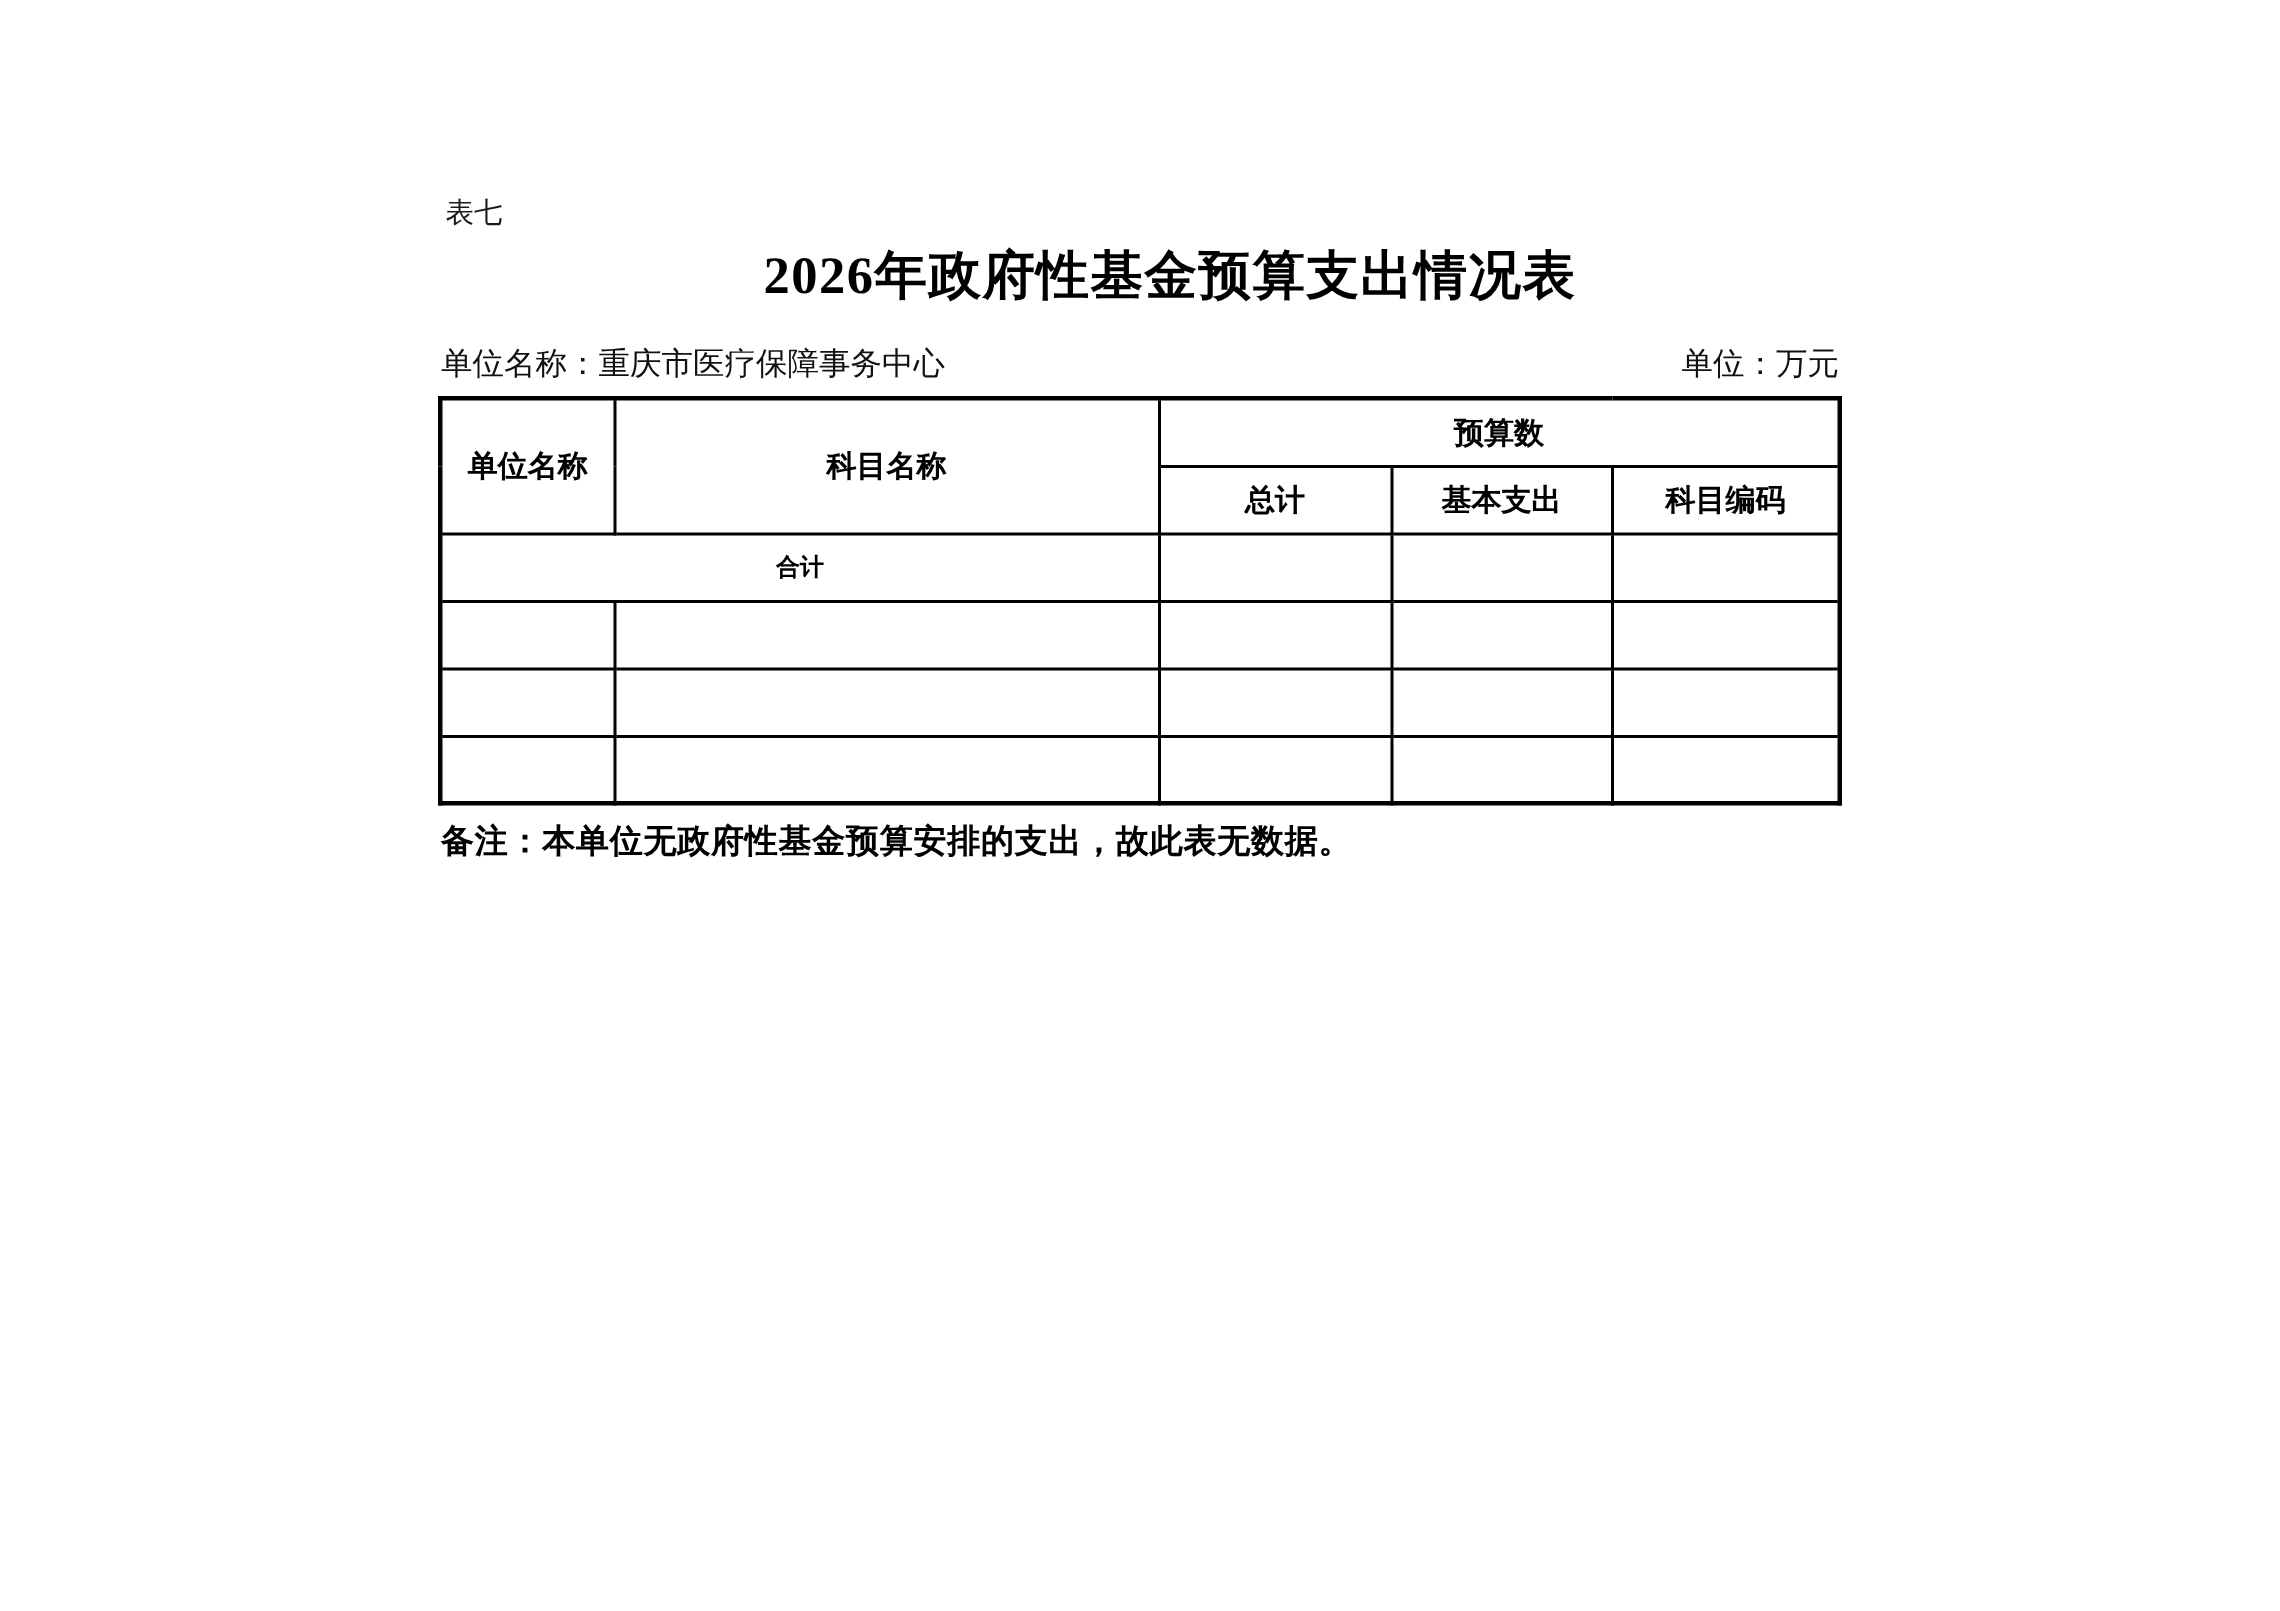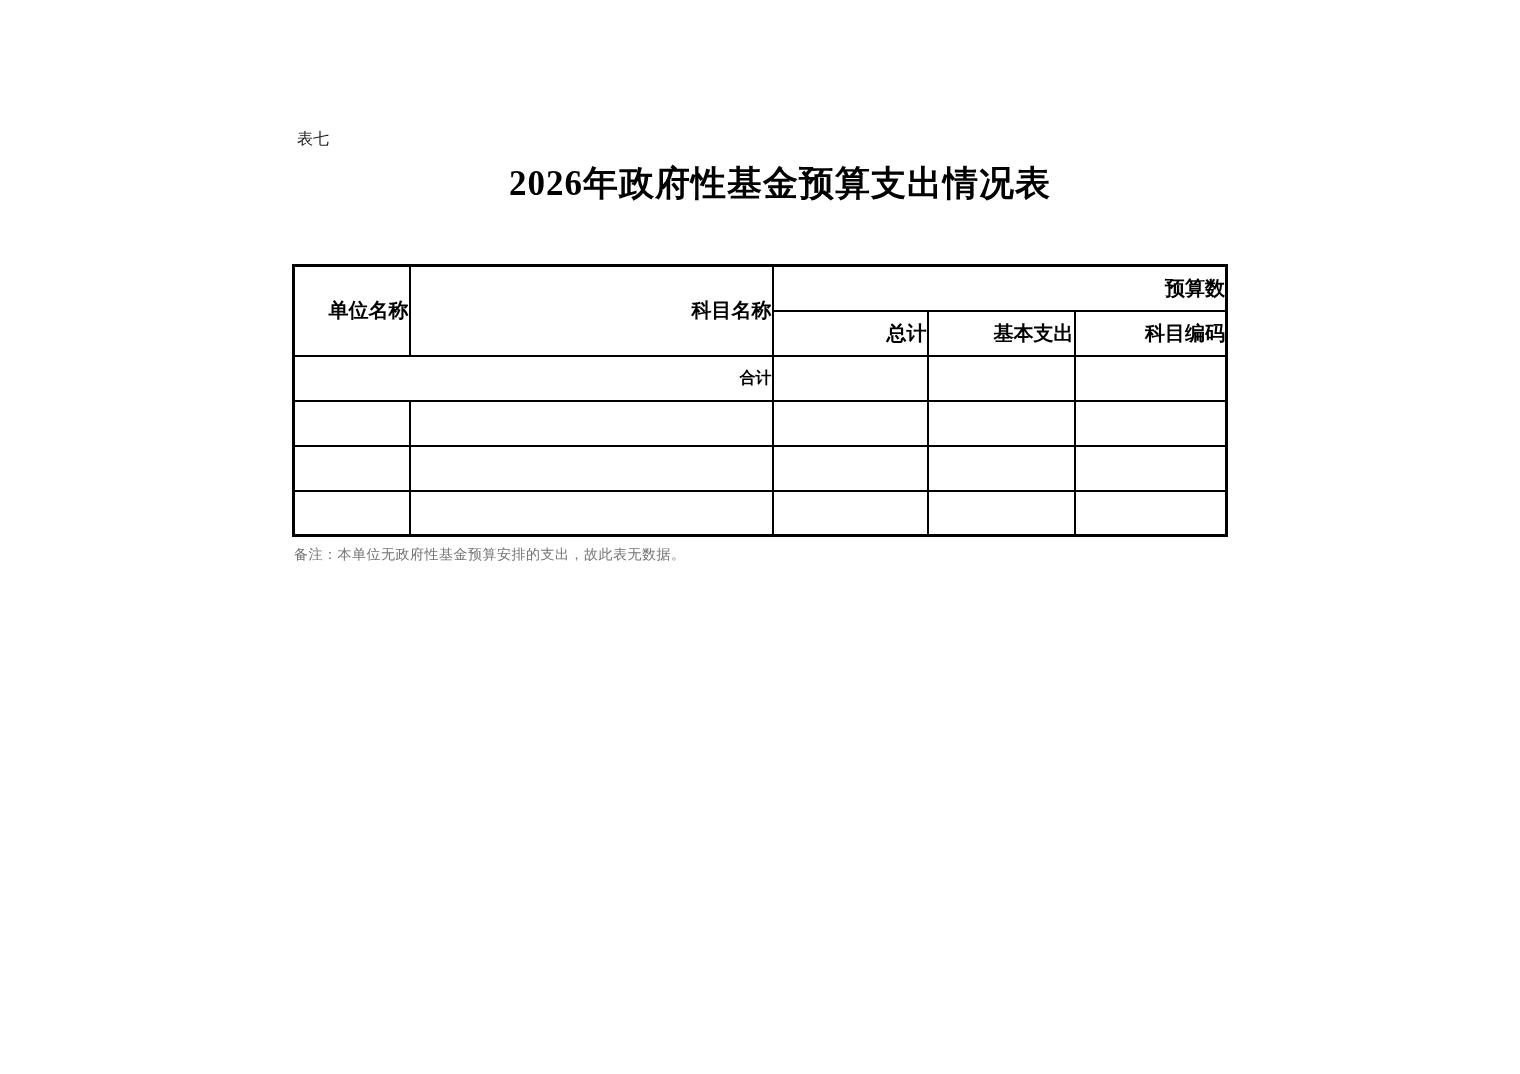--- a/index.html
+++ b/index.html
@@ -16,21 +16,21 @@
     position: absolute;
     left: 0; top: 0;
     width: 1520px;
     height: 1074px;
     background: #ffffff;
   }
   .table-label {
     position: absolute;
     left: 297px;
     top: 129px;
-    font-size: 16px;
+    font-size: 19px;
     font-family: Liberation Mono, monospace;
     color: #1a1a1a;
     text-align: center;
   }
   .title {
     position: absolute;
     left: 0;
     top: 160px;
     width: 1520px;
     text-align: center;
@@ -57,21 +57,21 @@
     left: 292px;
     top: 264px;
     width: 933px;
     border-collapse: collapse;
     table-layout: fixed;
     border: 3px solid #000000;
   }
   table.budget-table th,
   table.budget-table td {
     border: 2px solid #000000;
-    text-align: right;
+    text-align: center;
     vertical-align: middle;
     padding: 0;
     overflow: hidden;
   }
   table.budget-table thead th {
     font-family: "Liberation Sans", "DejaVu Sans", sans-serif;
     font-weight: 700;
     font-size: 20px;
     color: #000000;
   }
@@ -83,34 +83,39 @@
     font-size: 16px;
   }
   td.value-cell {
     font-family: "Liberation Sans", "DejaVu Sans", sans-serif;
     font-size: 20px;
   }
   .note {
     position: absolute;
     left: 294px;
     top: 546px;
-    font-size: 14px;
-    color: #737373;
+    font-size: 22px;
+    color: #000000;
     letter-spacing: 0.5px;
+    font-weight: bold;
   }
 </style>
 </head>
 <body>
 
 <div class="sheet">
 
   <div class="table-label">表七</div>
 
   <div class="title">2026年政府性基金预算支出情况表</div>
 
+  <div class="unit-row">
+    <span><span>单位名称：</span><span>重庆市医疗保障事务中心</span></span>
+    <span>单位：万元</span>
+  </div>
 
   <table class="budget-table">
     <colgroup>
       <col style="width:116px">
       <col style="width:363px">
       <col style="width:155px">
       <col style="width:147px">
       <col style="width:152px">
     </colgroup>
     <thead>

